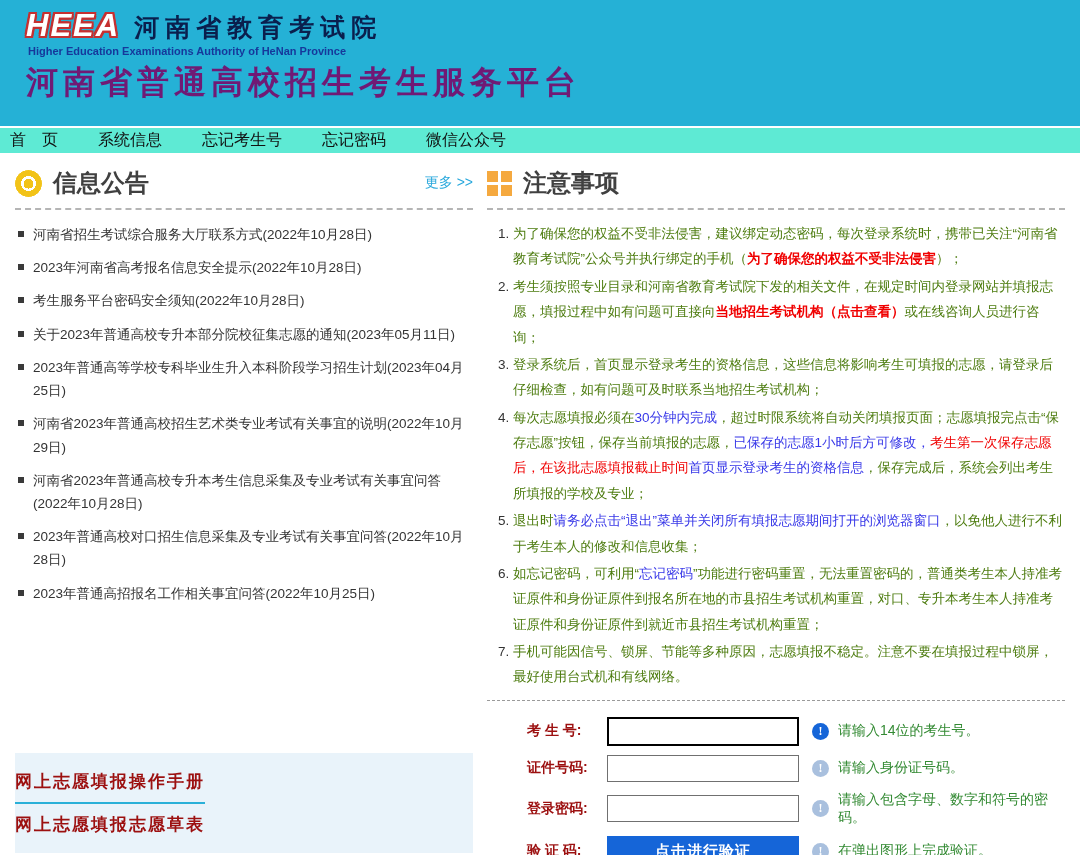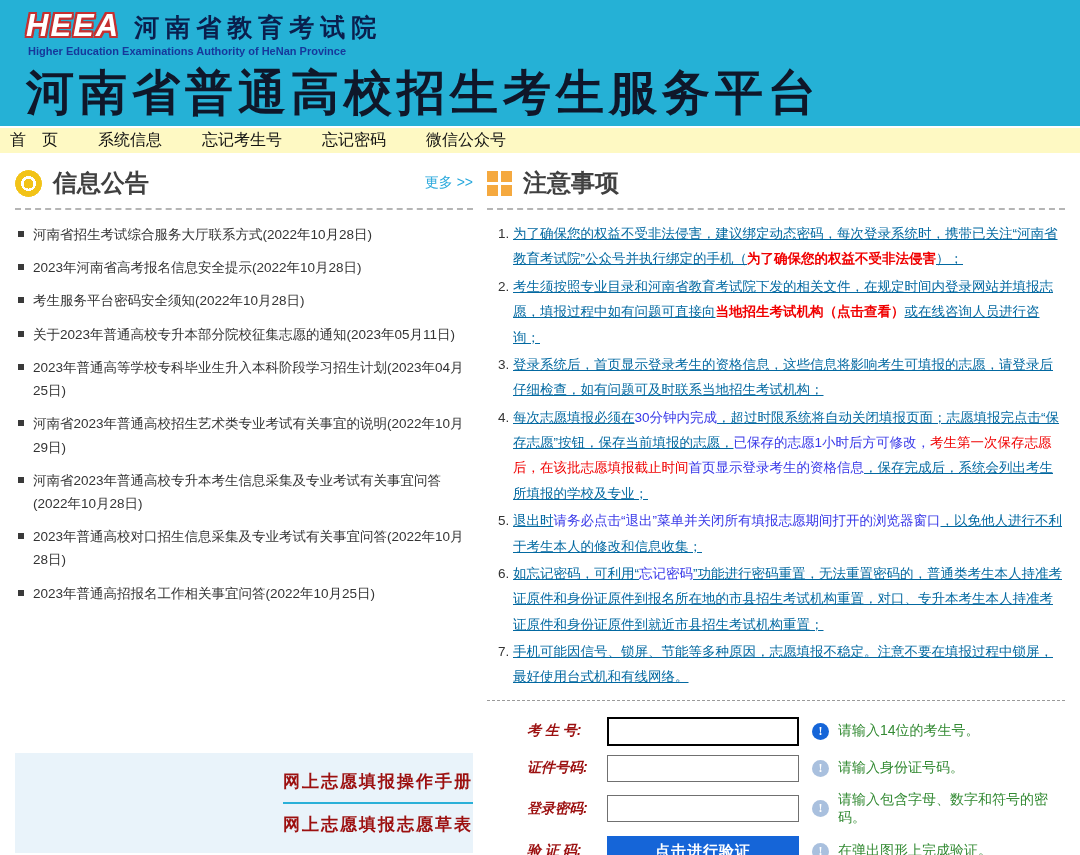--- a/index.html
+++ b/index.html
@@ -10,24 +10,24 @@
   
   .header { height:126px; background:#25b1d6; padding:8px 0 0 26px; }
   .brand-row { display:flex; align-items:flex-end; gap:14px; }
   .logo {
     font-size:31px; font-weight:bold; font-style:italic; color:#fff; letter-spacing:2px;
     text-shadow:-2px -2px 0 #c53030, 2px -2px 0 #c53030, -2px 2px 0 #c53030, 2px 2px 0 #c53030,
                  0 -2px 0 #c53030, 0 2px 0 #c53030, -2px 0 0 #c53030, 2px 0 0 #c53030;
   }
   .org-name { font-size:25px; font-weight:bold; color:#0a1f4d; letter-spacing:6px; }
   .org-en { font-size:11px; font-weight:bold; color:#16389b; margin:1px 0 0 2px; }
-  .site-title { font-size:48px; font-weight:bold; color:#0f172a; letter-spacing:5px; margin-top:4px; white-space:nowrap; }
+  .site-title { font-size:32px; font-weight:bold; color:#701a75; letter-spacing:5px; margin-top:4px; white-space:nowrap; }
 
   
-  .nav { height:27px; background:#fef9c3; border-top:2px solid #fff; display:flex; align-items:center; padding-left:10px; }
+  .nav { height:27px; background:#5eead4; border-top:2px solid #fff; display:flex; align-items:center; padding-left:10px; }
   .nav-item { font-size:16px; color:#111; margin-right:40px; cursor:pointer; white-space:pre; }
 
   
   .main { display:flex; gap:14px; padding:14px 15px 0 15px; height:700px; }
   .col-left { width:458px; display:flex; flex-direction:column; }
   .col-right { flex:1; display:flex; flex-direction:column; }
 
   .sec-head { display:flex; align-items:center; border-bottom:2px dashed #b5b5b5; padding-bottom:9px; }
   .donut-icon { width:27px; height:27px; border-radius:50%; flex:0 0 auto;
     background:radial-gradient(circle at 50% 50%, #f2c318 0 5px, #ffffff 5px 7.5px, #f2c318 7.5px 13.5px, rgba(0,0,0,0) 13.5px); }
@@ -35,37 +35,37 @@
   .grid-icon span { background:#f5a93f; }
   .sec-title { font-size:24px; font-weight:bold; color:#404040; margin-left:11px; }
   .more-link { margin-left:auto; font-size:14px; color:#29a8dc; cursor:pointer; }
 
   
   .ann-list { list-style:none; margin-top:13px; }
   .ann-item { position:relative; padding-left:18px; font-size:13.5px; color:#333; line-height:1.72; margin-bottom:10px; cursor:pointer; }
   .ann-item::before { content:""; position:absolute; left:3px; top:8px; width:6px; height:6px; background:#3a3a3a; }
 
   
-  .manual-box { margin-top:auto; background:#e9f3fa; height:100px; display:flex; flex-direction:column; align-items:flex-end; justify-content:center; }
+  .manual-box { margin-top:auto; background:#e9f3fa; height:100px; display:flex; flex-direction:column; align-items:flex-start; justify-content:center; }
   .manual-link { color:#9c1010; font-weight:bold; font-size:17px; letter-spacing:2px; cursor:pointer; }
   .manual-link.first { border-bottom:2px solid #2ab0d8; padding-bottom:9px; margin-bottom:9px; }
 
   
   .notice-list { margin:11px 0 0 5px; padding-left:21px; }
   .notice-item { font-size:13.5px; color:#333; line-height:1.88; margin-bottom:2px; }
-  .seg-n { color:#0369a1;text-decoration:underline; }
+  .seg-n { color:#4d7c0f; }
   .seg-r { color:#f00000; font-weight:bold; cursor:pointer; }
   .seg-rn { color:#f00000; }
   .seg-b { color:#3737e8; }
 
   .divider { border-top:1px dashed #9a9a9a; margin:8px 0 16px 0; }
 
   
   .form-row { display:flex; align-items:center; margin-bottom:9px; padding-left:40px; }
-  .form-label { width:80px; color:#9c1010; font-weight:bold; font-size:14px; white-space:pre; flex:0 0 auto;font-style:italic; }
+  .form-label { width:80px; color:#9c1010; font-weight:bold; font-size:14px; white-space:pre; flex:0 0 auto; }
   .form-input { width:192px; height:27px; border:1px solid #707070; background:#fff; font-size:14px; padding:0 5px; }
   .form-input.focused { border:2px solid #000; height:29px; }
   .info-icon { width:17px; height:17px; border-radius:50%; margin:0 9px 0 13px; color:#fff; font-weight:bold; font-size:12px;
     display:flex; align-items:center; justify-content:center; flex:0 0 auto; font-family:"Liberation Serif",serif; }
   .info-icon.active { background:#1565d8; }
   .info-icon.dim { background:#a9c0de; }
   .hint { color:#338a33; font-size:14px; }
   .captcha-btn { width:192px; height:31px; background:#1565d8; color:#fff; font-weight:bold; font-size:15px; border:none; cursor:pointer; letter-spacing:1px; }
 </style>
 </head>

